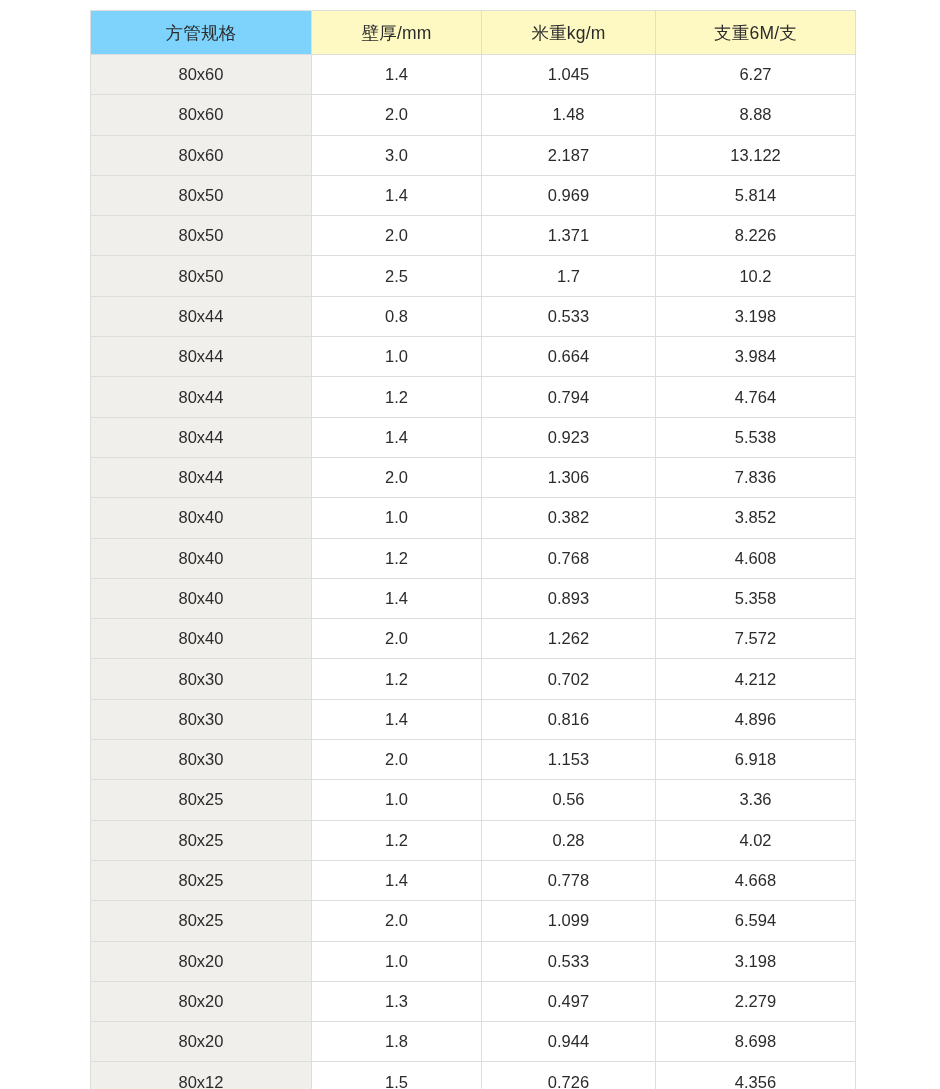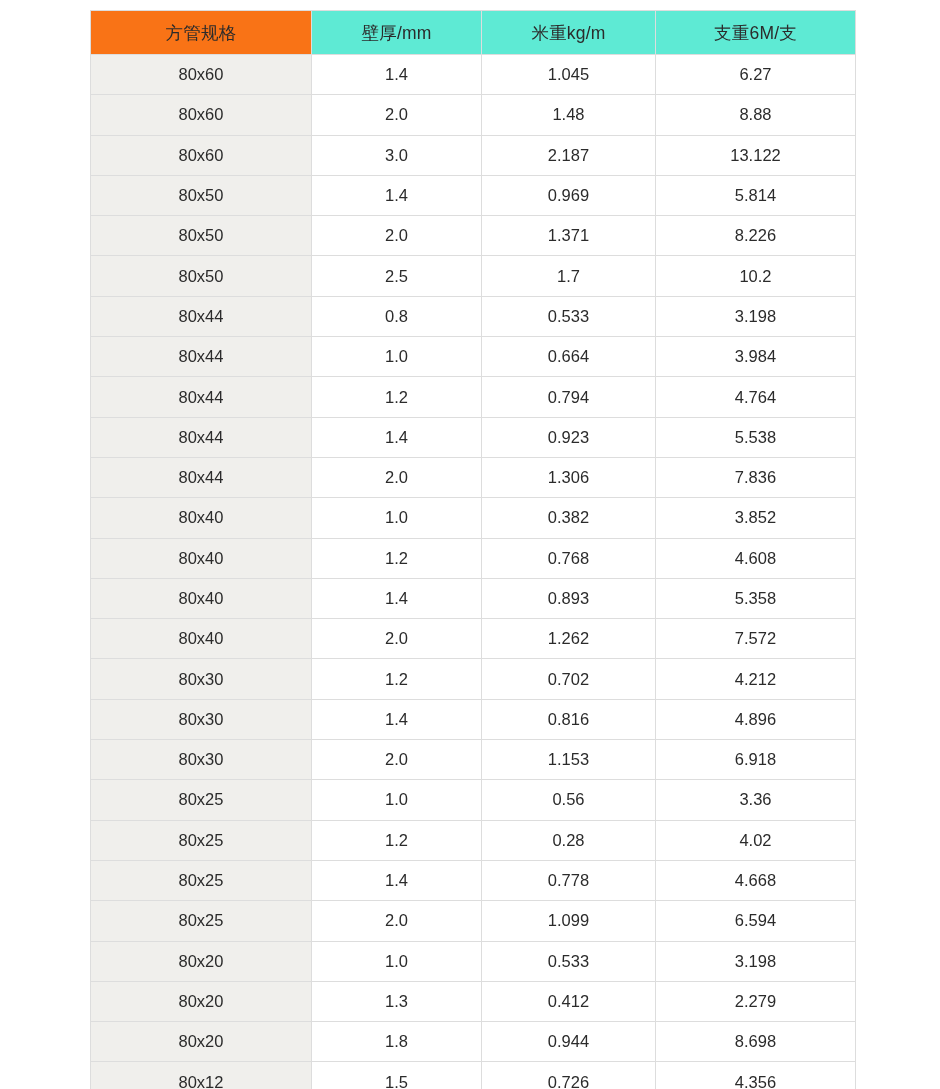--- a/index.html
+++ b/index.html
@@ -40,24 +40,24 @@
     text-align: center;
     vertical-align: middle;
     color: #2b2b2b;
     font-weight: normal;
     padding: 0;
   }
   .spec-table thead th {
     height: 43px;
     font-size: 17.5px;
     letter-spacing: 0.2px;
-    background: #5eead4;
+    background: #fef9c3;
   }
   .spec-table thead th.col-spec {
-    background: #f97316;
+    background: #7dd3fc;
   }
   .spec-table tbody td {
     height: 39.3px;
     font-size: 16.5px;
     background: #ffffff;
   }
   .spec-table tbody td.col-spec {
     background: #f0efec;
     margin-top: 14px;
   }
@@ -216,21 +216,21 @@
         </tr>
         <tr>
           <td class="col-spec">80x20</td>
           <td>1.0</td>
           <td>0.533</td>
           <td>3.198</td>
         </tr>
         <tr>
           <td class="col-spec">80x20</td>
           <td>1.3</td>
-          <td>0.412</td>
+          <td>0.497</td>
           <td>2.279</td>
         </tr>
         <tr>
           <td class="col-spec">80x20</td>
           <td>1.8</td>
           <td>0.944</td>
           <td>8.698</td>
         </tr>
         <tr>
           <td class="col-spec">80x12</td>

